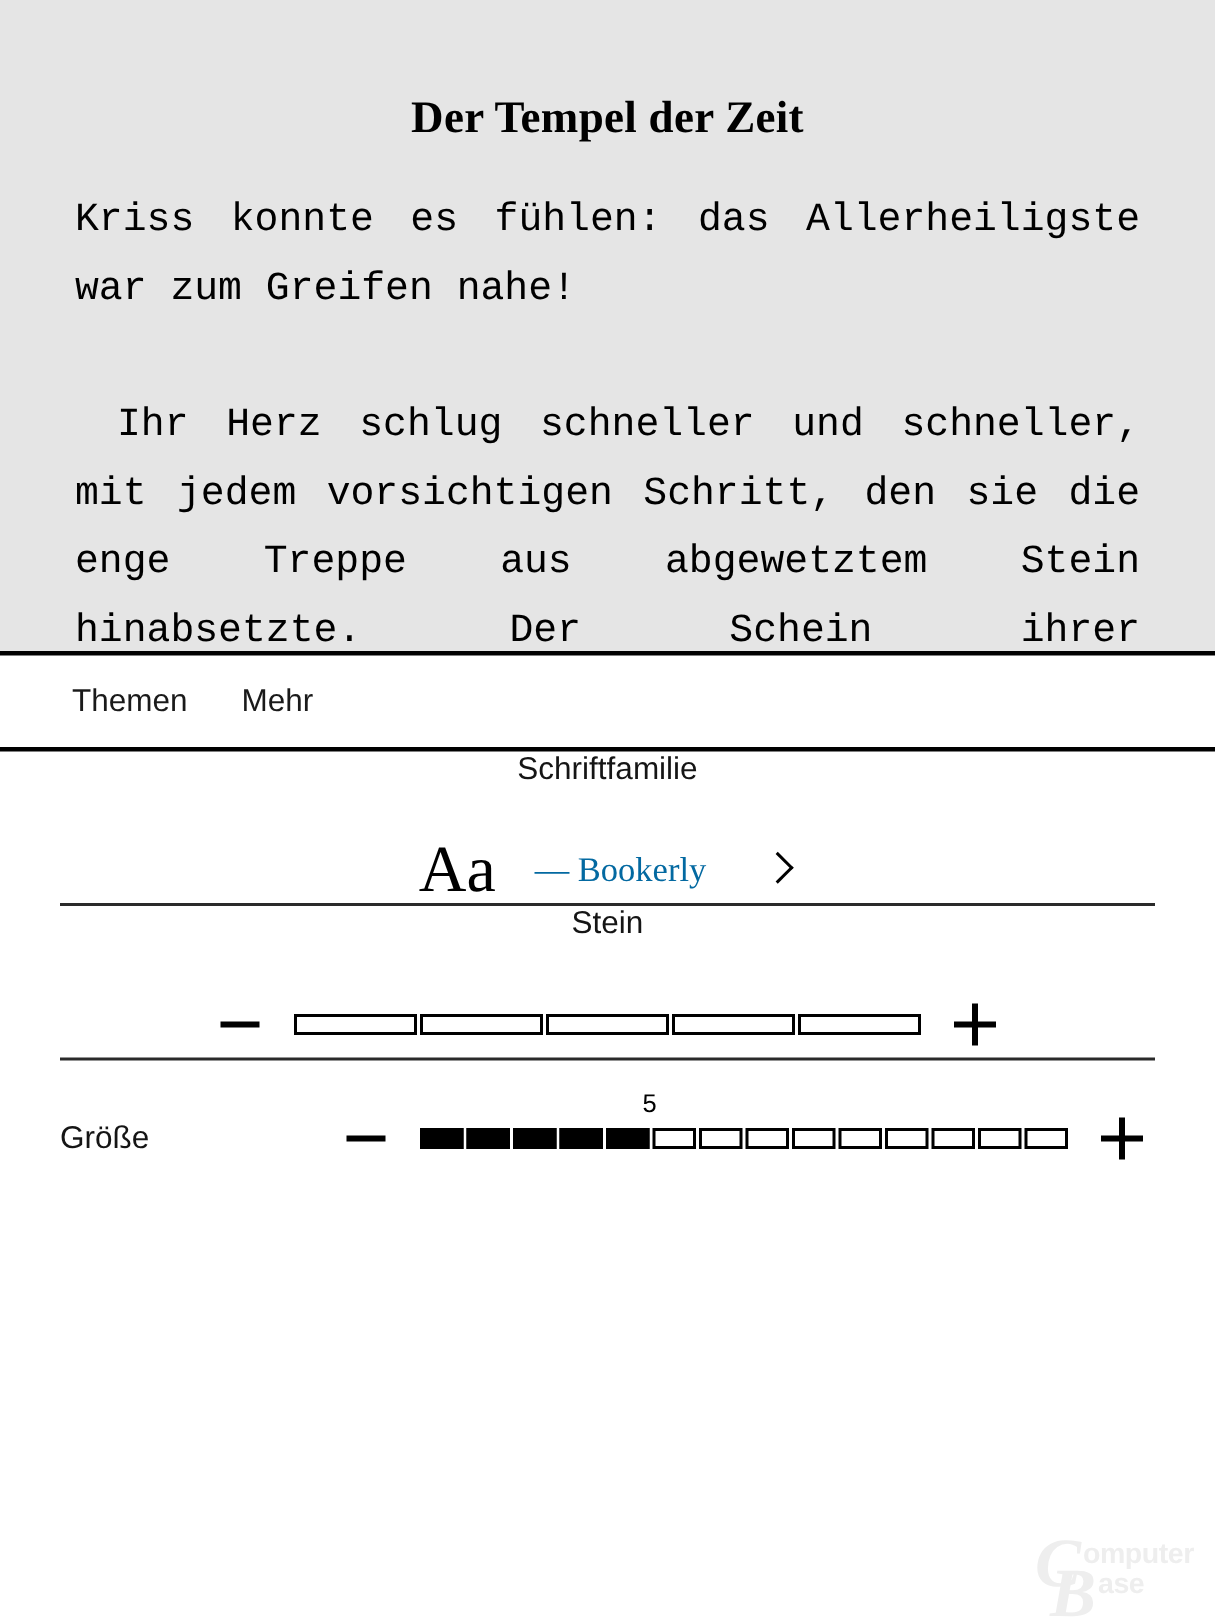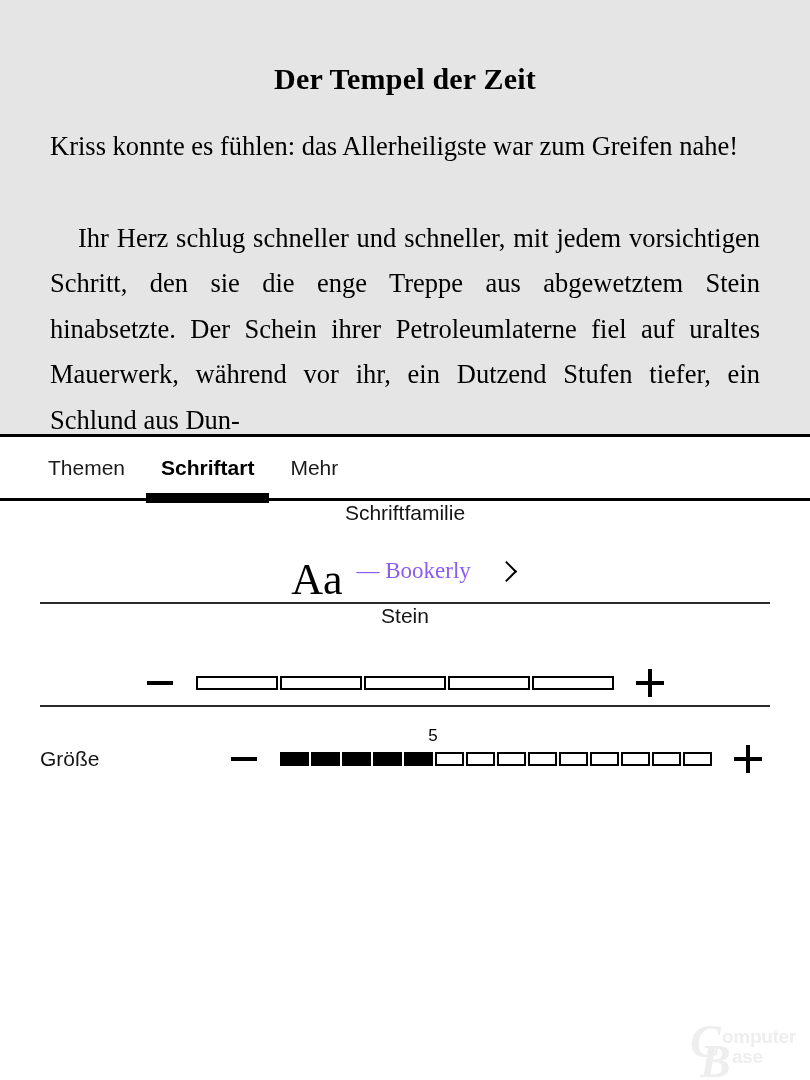--- a/index.html
+++ b/index.html
@@ -34,21 +34,21 @@
     font-size: 30px;
     text-align: center;
     color: #000000;
     padding-top: 62px;
     letter-spacing: 0.2px;
   }
 
   .book-body {
     padding: 0 50px;
     margin-top: 28px;
-    font-family: Liberation Serif, serif;
+    font-family: Liberation Mono, monospace;
     font-size: 26.5px;
     line-height: 45.5px;
     color: #000000;
     text-align: justify;
     text-justify: inter-word;
   }
 
   .book-body p { margin: 0; }
   .book-body p.indented { text-indent: 28px; margin-top: 46px; }
 
@@ -117,38 +117,38 @@
 
   .row-label {
     font-size: 21px;
     color: #151515;
     white-space: nowrap;
   }
 
   
   .font-value {
     display: flex;
-    align-items: flex-start;
-    gap: 0;
+    align-items: center;
+    gap: 12px;
     padding-right: 2px;
     margin-top: 30px;
   }
 
   .font-preview {
     font-family: "Liberation Serif", serif;
     font-size: 44px;
     line-height: 1;
     color: #000000;
     margin-right: 14px;
   }
 
   .font-name {
     font-family: "Liberation Serif", serif;
     font-size: 23px;
-    color: #8b5cf6;
+    color: #0369a1;
     white-space: nowrap;
   }
 
   .chevron-right {
     margin-left: 26px;
     width: 20px;
     height: 30px;
     position: relative;
   }
   .chevron-right::before {
@@ -285,21 +285,20 @@
   <div class="book-body">
     <p>Kriss konnte es fühlen: das Allerheiligste war zum Greifen nahe!</p>
     <p class="indented">Ihr Herz schlug schneller und schneller, mit jedem vorsichtigen Schritt, den sie die enge Treppe aus abgewetztem Stein hinabsetzte. Der Schein ihrer Petroleumlaterne fiel auf uraltes Mauerwerk, während vor ihr, ein Dutzend Stufen tiefer, ein Schlund aus Dun-</p>
   </div>
 </div>
 
 <div class="settings-panel">
 
   <div class="tab-bar">
     <div class="tab">Themen</div>
-    <div class="tab active">Schriftart</div>
     <div class="tab">Mehr</div>
   </div>
 
   <div class="rows">
 
     <div class="row divided">
       <div class="row-label">Schriftfamilie</div>
       <div class="font-value">
         <span class="font-preview">Aa</span>
         <span class="font-name">— Bookerly</span>

